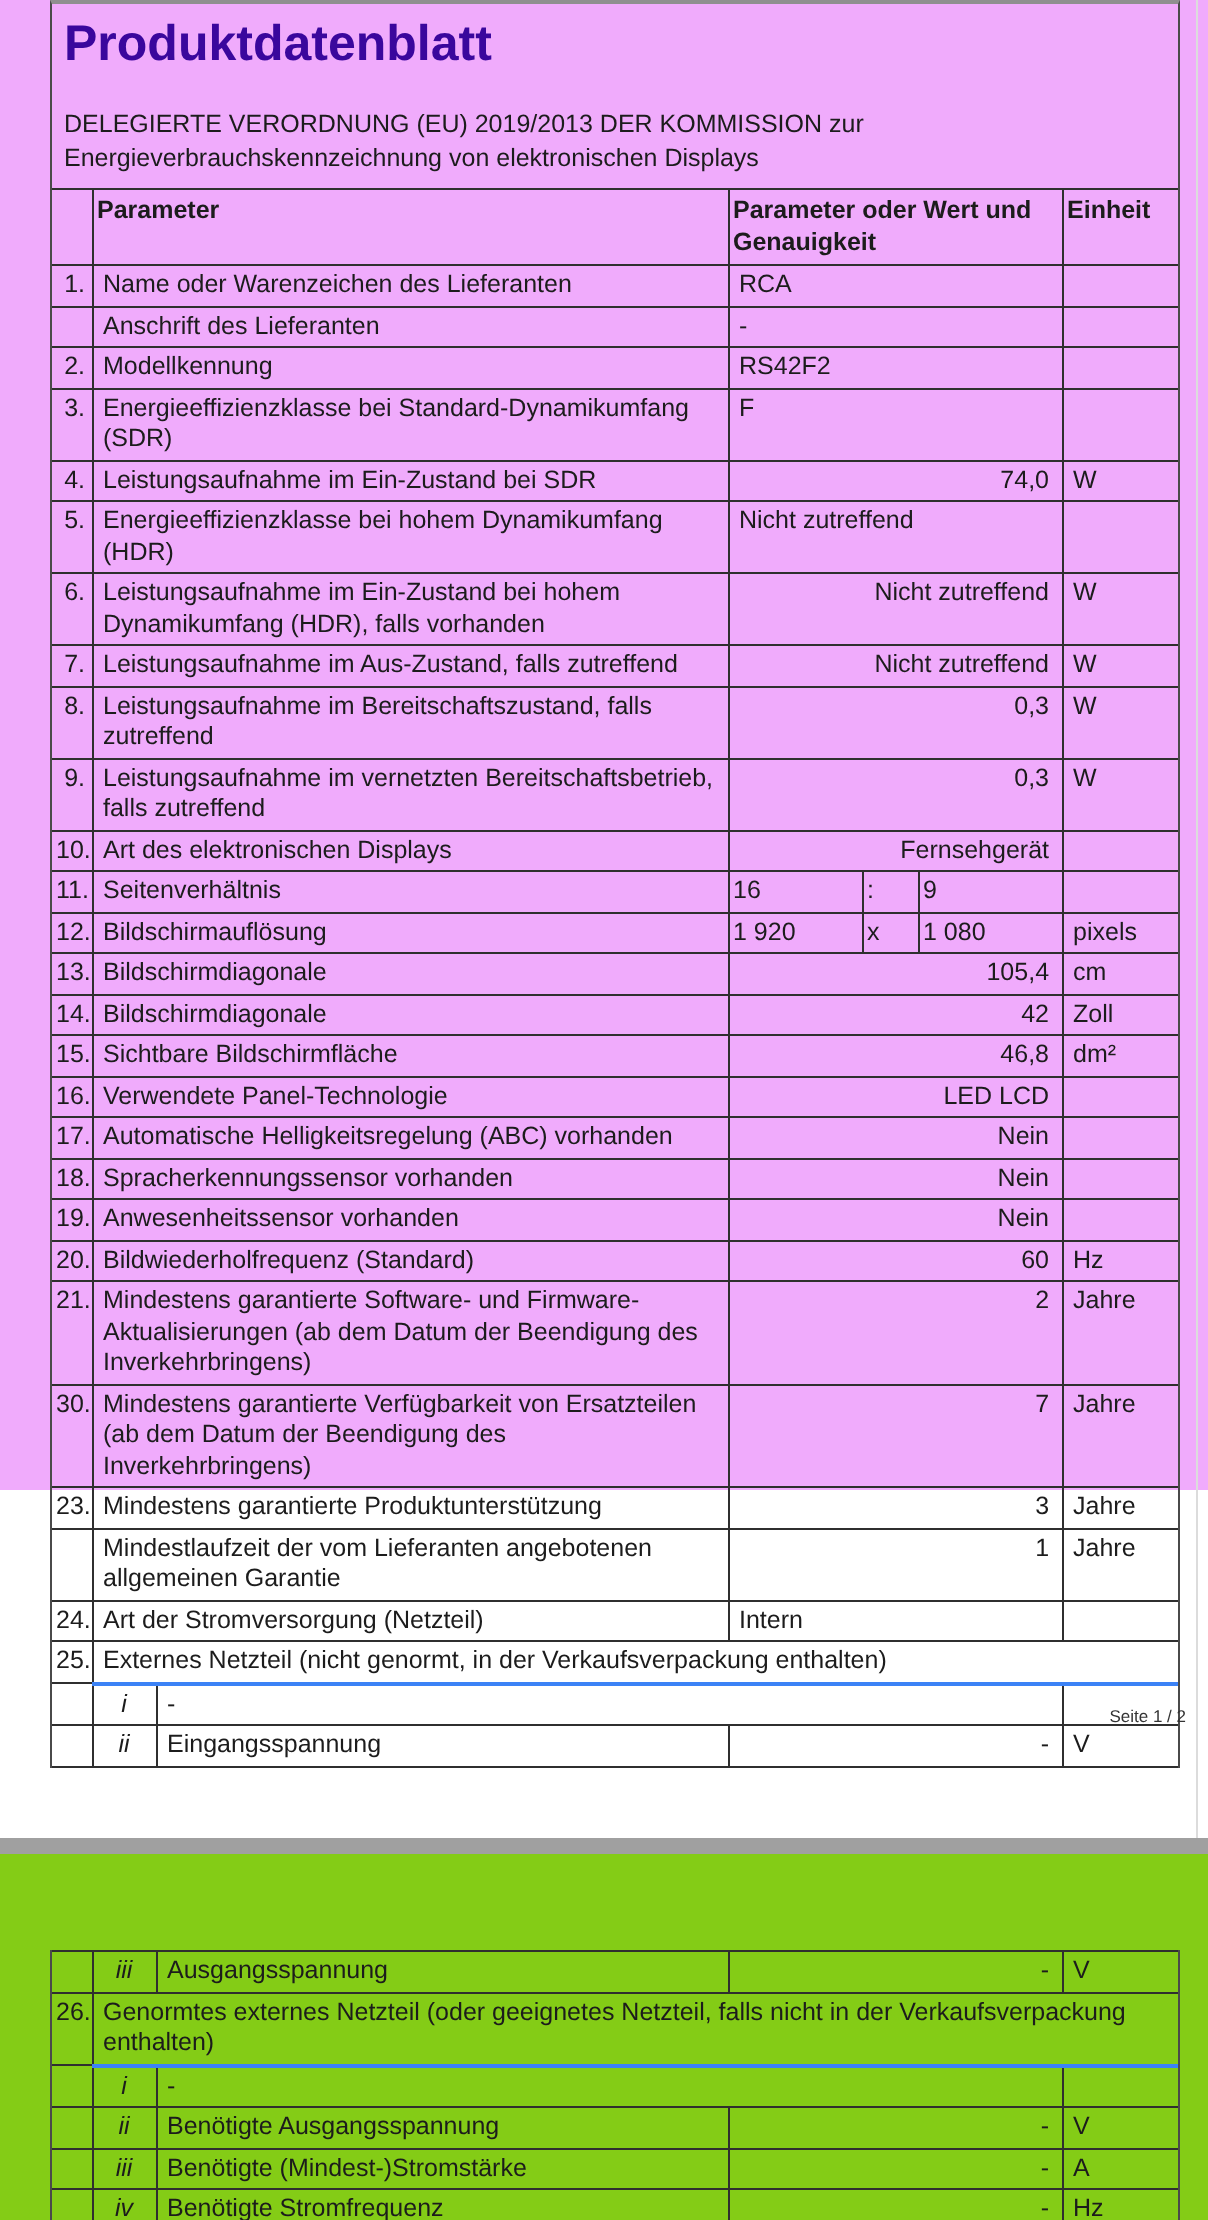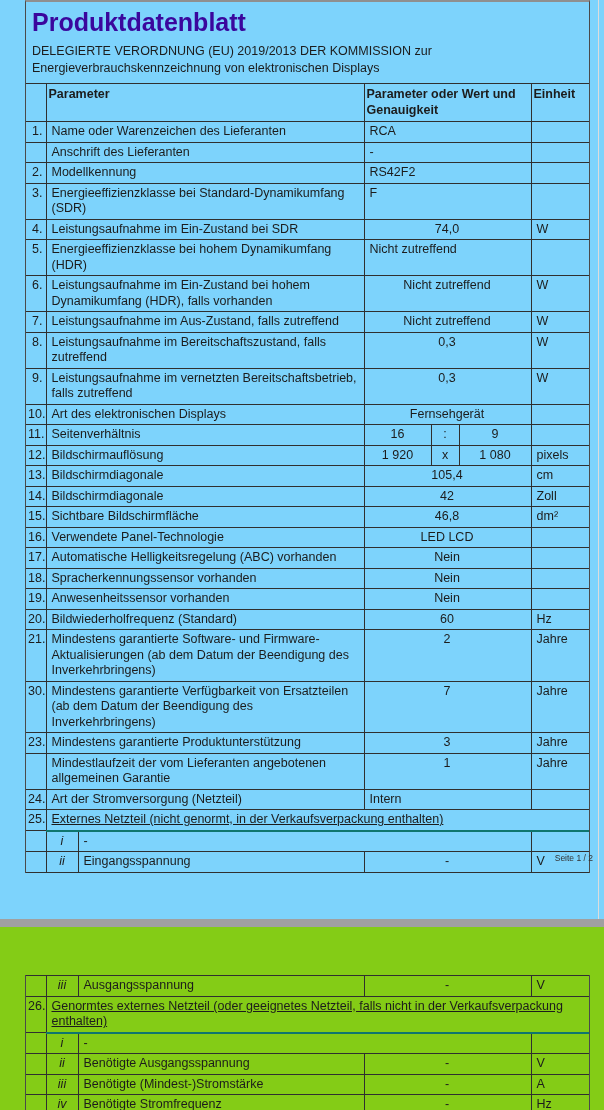--- a/index.html
+++ b/index.html
@@ -2,57 +2,57 @@
 <html><head>
 <meta charset="utf-8">
 <style>
   html,body{margin:0;padding:0;}
   body{
     width:604px;height:1110px;overflow:hidden;position:relative;
     background:#ffffff;
     font-family:"Liberation Sans","DejaVu Sans",sans-serif;
     color:#1c1c1c;
   }
-  .page1{position:absolute;top:0;left:0;width:604px;height:919px;background:#7dd3fc;}
+  .page1{position:absolute;top:0;left:0;width:604px;height:745px;background:#f0abfc;}
   .page-separator{position:absolute;top:919px;left:0;width:604px;height:8px;background:#a0a0a0;}
   .page2{position:absolute;top:927px;left:0;width:604px;height:183px;background:#84cc16;padding-top:48px;box-sizing:border-box;}
   .edge-shadow{position:absolute;top:0;left:598px;width:1px;height:919px;background:#dcdcdc;}
 
   .content-box{
     margin-left:25px;width:563px;box-sizing:content-box;
     border-top:2px solid #8f8f8f;
     border-left:1px solid #4a4a4a;
     border-right:1px solid #4a4a4a;
   }
   .box2{
     margin-left:25px;width:563px;
     border-left:1px solid #4a4a4a;
     border-right:1px solid #4a4a4a;
   }
   .doc-title{
     font-size:25px;font-weight:bold;color:#3a079d;
     padding:6px 6px 0 6px;line-height:28px;letter-spacing:0px;
   }
-  .doc-subtitle{font-size:12.5px;line-height:17px;margin:7px 6px 6px 6px;color:#1c1c1c;}
+  .doc-subtitle{font-size:12.5px;line-height:17px;margin:18px 6px 6px 6px;color:#1c1c1c;}
 
   table{border-collapse:collapse;width:563px;table-layout:fixed;font-size:12.5px;}
   td{
     border:1px solid #2f2f2f;vertical-align:top;
     padding:2px 5px;line-height:15.5px;color:#1c1c1c;
     overflow:hidden;
   }
   td:first-child{border-left:none;}
   td:last-child{border-right:none;}
   .hdr td{font-weight:bold;padding:3px 2px;}
   .num{text-align:right;padding-right:3px;padding-left:2px;}
   .sub{font-style:italic;text-align:center;padding-left:2px;padding-right:2px;}
   .vl{text-align:left;}
-  .vr{text-align:center;padding-right:6px;}
-  .vc{text-align:center;padding-left:2px;padding-right:2px;margin-left:24px;}
-  .tb{border-bottom:2px solid #0f766e;text-decoration:underline;}
+  .vr{text-align:right;padding-right:6px;}
+  .vc{padding-left:2px;padding-right:2px;margin-left:24px;}
+  .tb{border-bottom:2px solid #3b82f6;}
   .page-number{
     position:absolute;top:853px;right:11px;
     font-size:8.5px;color:#333;
   }
 </style>
 </head>
 <body>
 
 <div class="page1">
   <div class="content-box">

